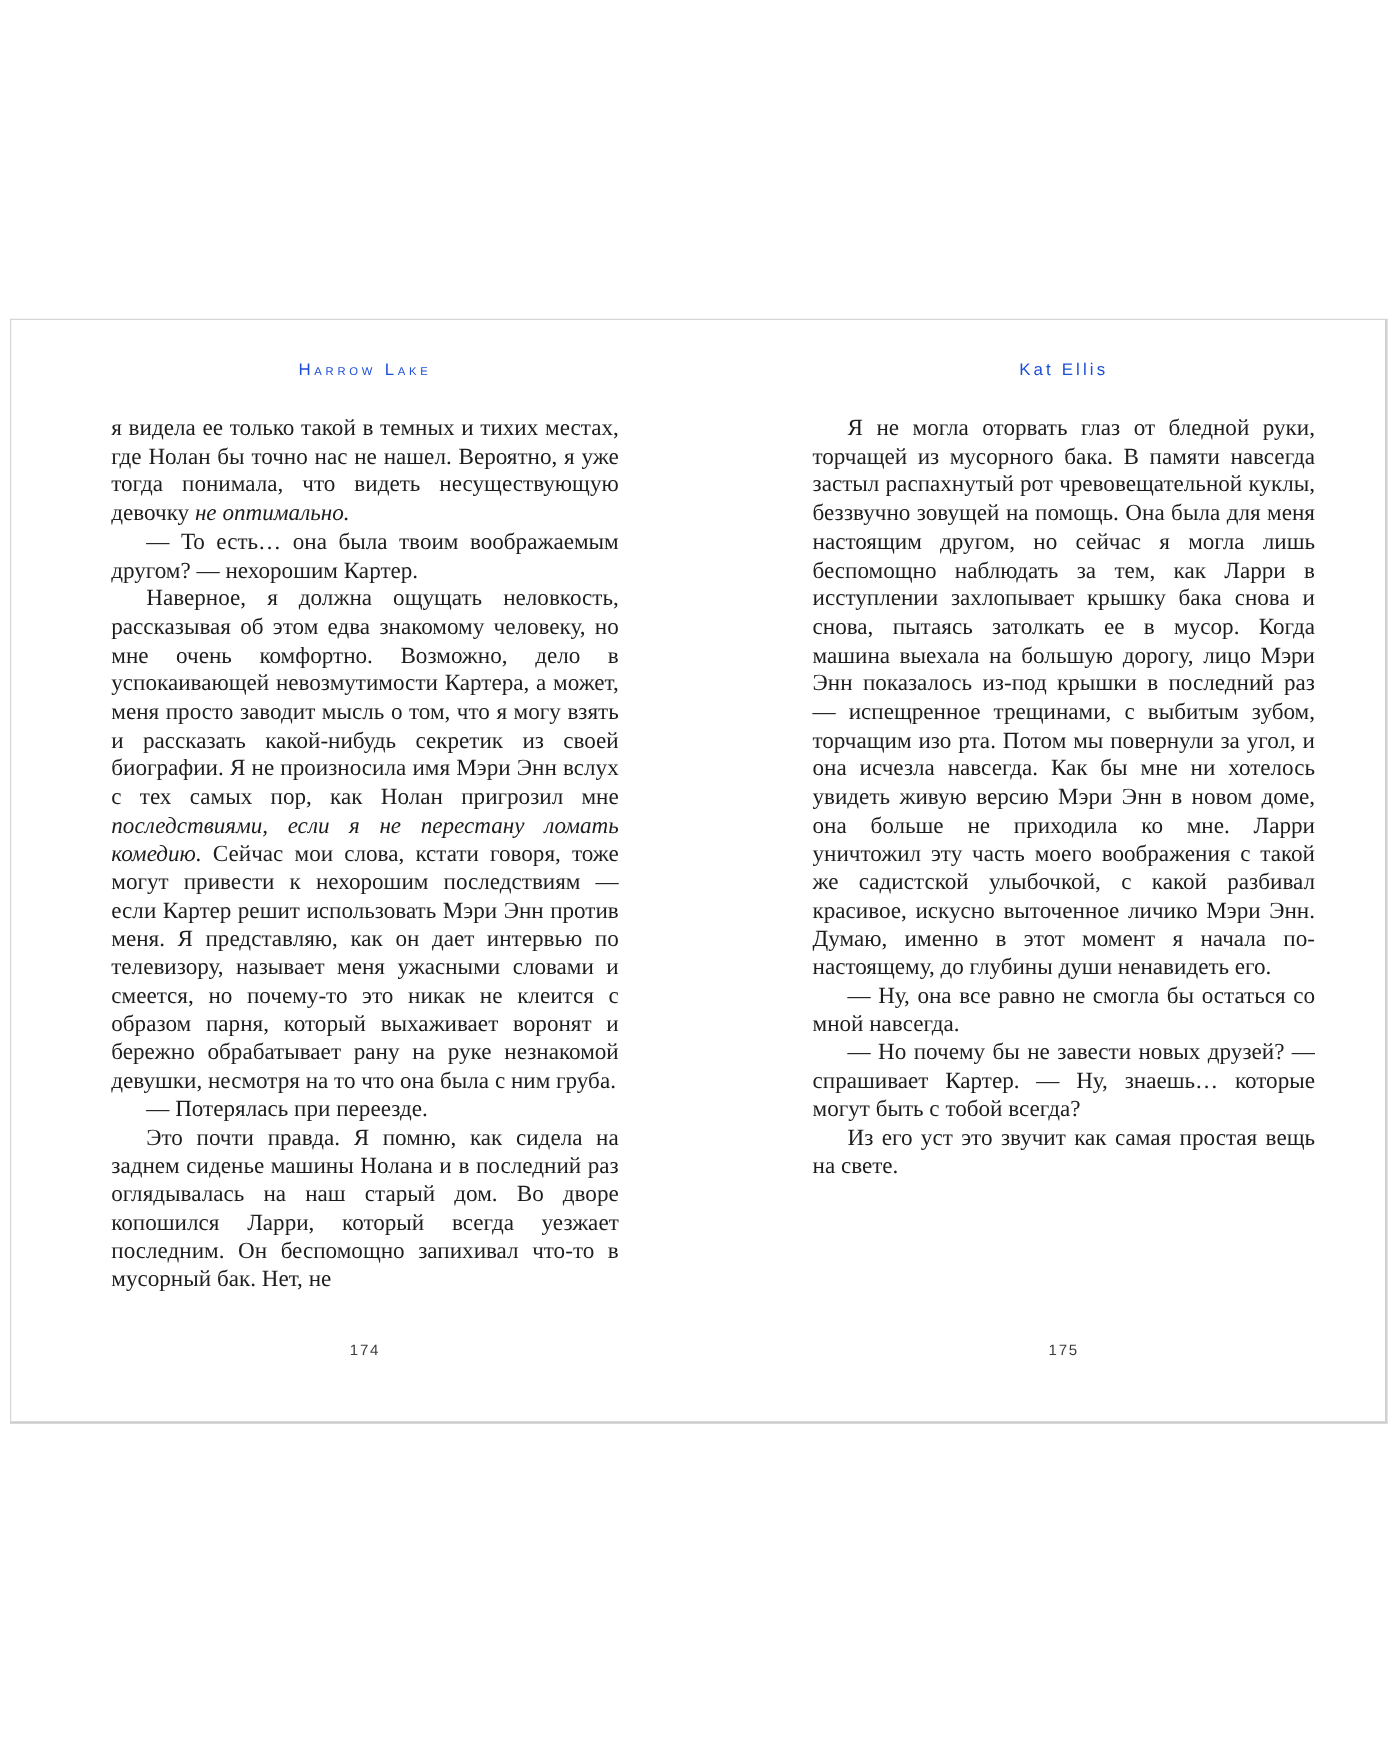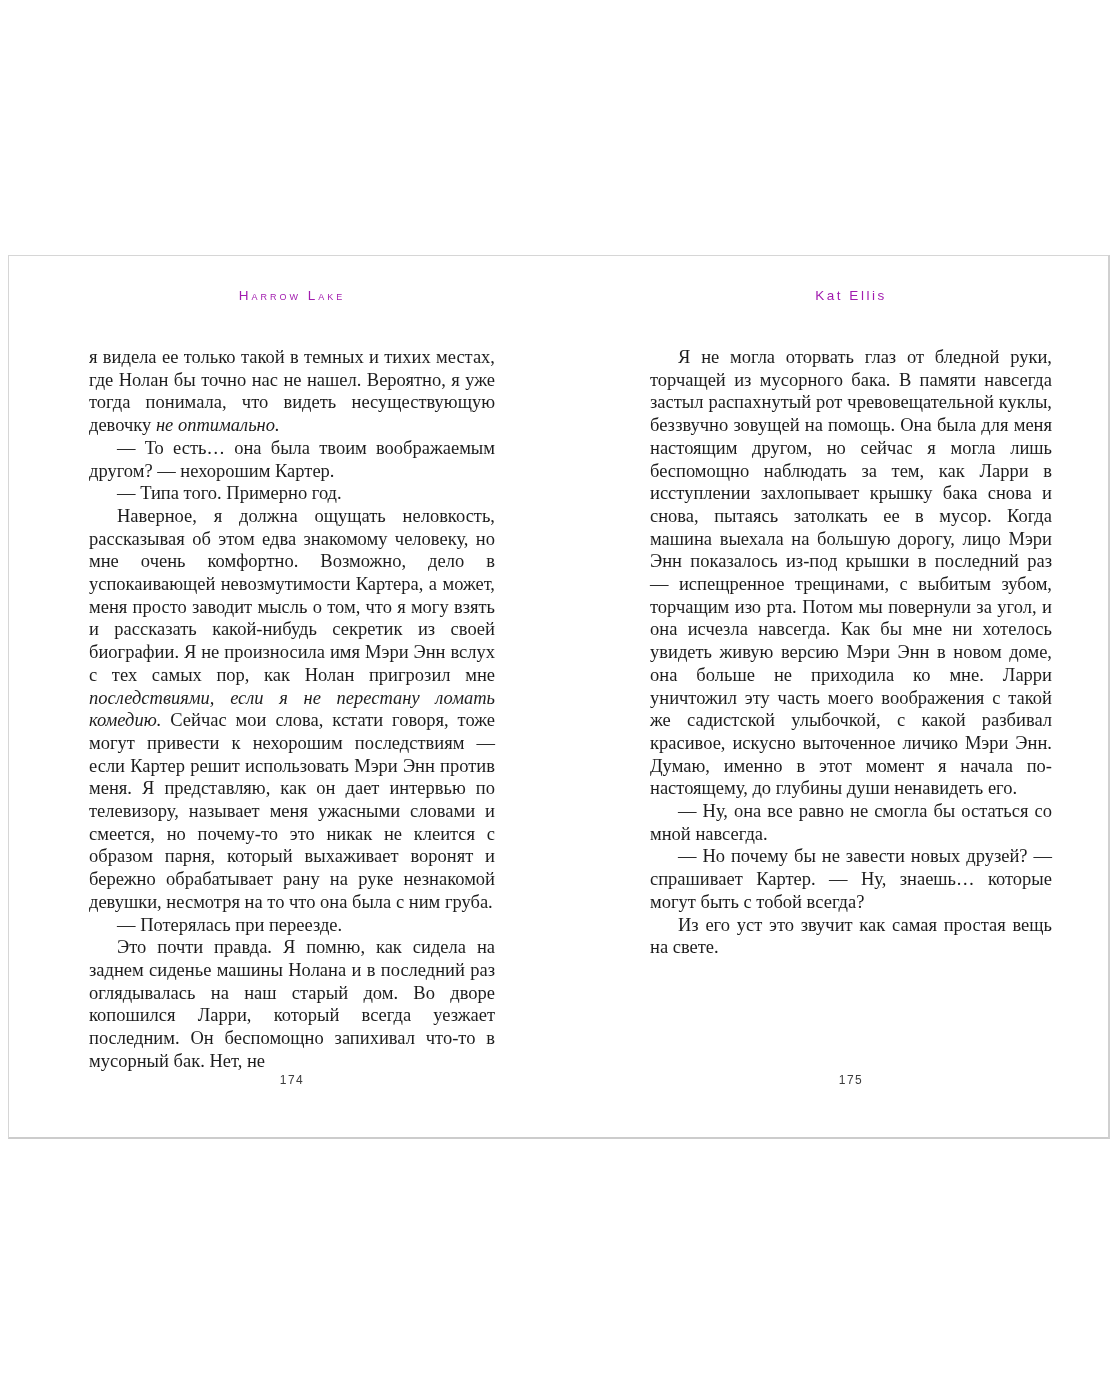--- a/index.html
+++ b/index.html
@@ -43,30 +43,30 @@
   }
   .running-head {
     position: absolute;
     top: 32px;
     left: 0;
     width: 100%;
     text-align: center;
     font-family: "Liberation Sans", sans-serif;
     font-size: 13.5px;
     font-weight: 400;
-    color: #a21caf;
+    color: #1d4ed8;
     letter-spacing: 2.5px;
   }
   .running-head.smallcaps {
     font-variant-caps: small-caps;
     letter-spacing: 3px;
   }
   .page-body {
     position: absolute;
-    top: 90px;
+    top: 76px;
     left: 0;
     width: 100%;
     text-align: justify;
     font-size: 18.5px;
     line-height: 22.7px;
     color: #1d1d1d;
     hyphens: auto;
     -webkit-hyphens: auto;
   }
   p.para {
@@ -94,21 +94,20 @@
 </head>
 <body>
 
 <div class="spread-panel">
 
   <div class="page page-left">
     <div class="running-head smallcaps">Harrow Lake</div>
     <div class="page-body">
         <p class="para"><span>я видела ее только такой в темных и тихих местах, где Нолан бы точно нас не нашел. Вероятно, я уже тогда понимала, что видеть несуществующую девочку </span><em>не оптимально.</em></p>
         <p class="para indent"><span>— То есть… она была твоим воображаемым другом? — нехорошим Картер.</span></p>
-        <p class="para indent"><span>— Типа того. Примерно год.</span></p>
         <p class="para indent"><span>Наверное, я должна ощущать неловкость, рассказывая об этом едва знакомому человеку, но мне очень комфортно. Возможно, дело в успокаивающей невозмутимости Картера, а может, меня просто заводит мысль о том, что я могу взять и рассказать какой-нибудь секретик из своей биографии. Я не произносила имя Мэри Энн вслух с тех самых пор, как Нолан пригрозил мне </span><em>последствиями, если я не перестану ломать комедию.</em><span> Сейчас мои слова, кстати говоря, тоже могут привести к нехорошим последствиям — если Картер решит использовать Мэри Энн против меня. Я представляю, как он дает интервью по телевизору, называет меня ужасными словами и смеется, но почему-то это никак не клеится с образом парня, который выхаживает воронят и бережно обрабатывает рану на руке незнакомой девушки, несмотря на то что она была с ним груба.</span></p>
         <p class="para indent"><span>— Потерялась при переезде.</span></p>
         <p class="para indent"><span>Это почти правда. Я помню, как сидела на заднем сиденье машины Нолана и в последний раз оглядывалась на наш старый дом. Во дворе копошился Ларри, который всегда уезжает последним. Он беспомощно запихивал что-то в мусорный бак. Нет, не</span></p>
       </div>
     <div class="folio">174</div>
   </div>
 
   <div class="page page-right">
     <div class="running-head">Kat Ellis</div>
     <div class="page-body">

